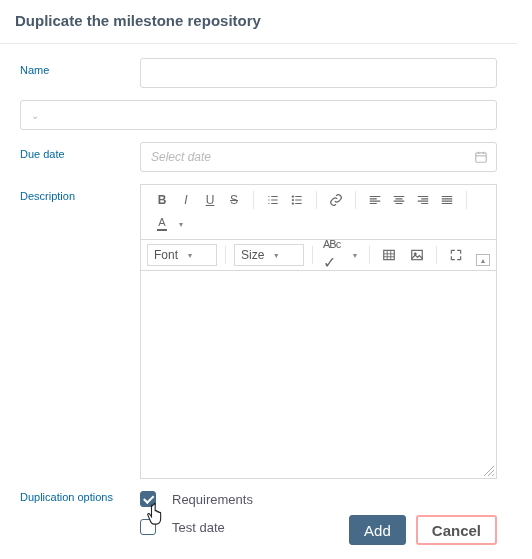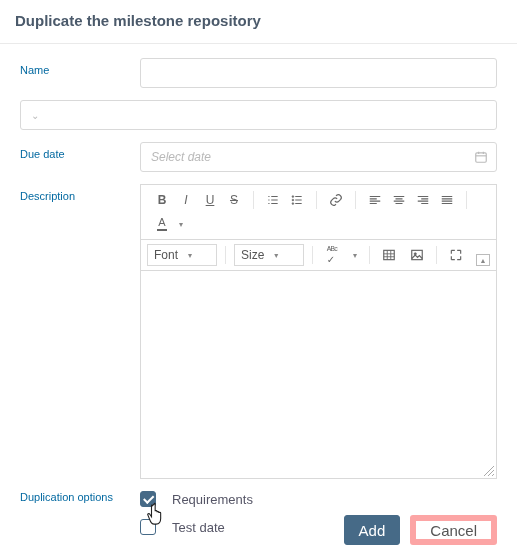--- a/index.html
+++ b/index.html
@@ -253,24 +253,25 @@
     cursor: pointer;
   }
   .btn-primary {
     background: #466a87;
     color: #fff;
     border: 1px solid #466a87;
   }
   .btn-default {
     background: #fff;
     color: #555;
-    border: 6px solid #fca5a5;
+    border: 2px solid #fca5a5;
+    font-weight: bold;
   }
   .abc-surface {
-    font-size: 10px;
+    font-size: 16px;
     line-height: 1;
     letter-spacing: -0.5px;
   }
   .font-color-icon {
     display: flex;
     flex-direction: column;
     align-items: center;
     line-height: 1;
   }
   .font-color-icon .bar {

